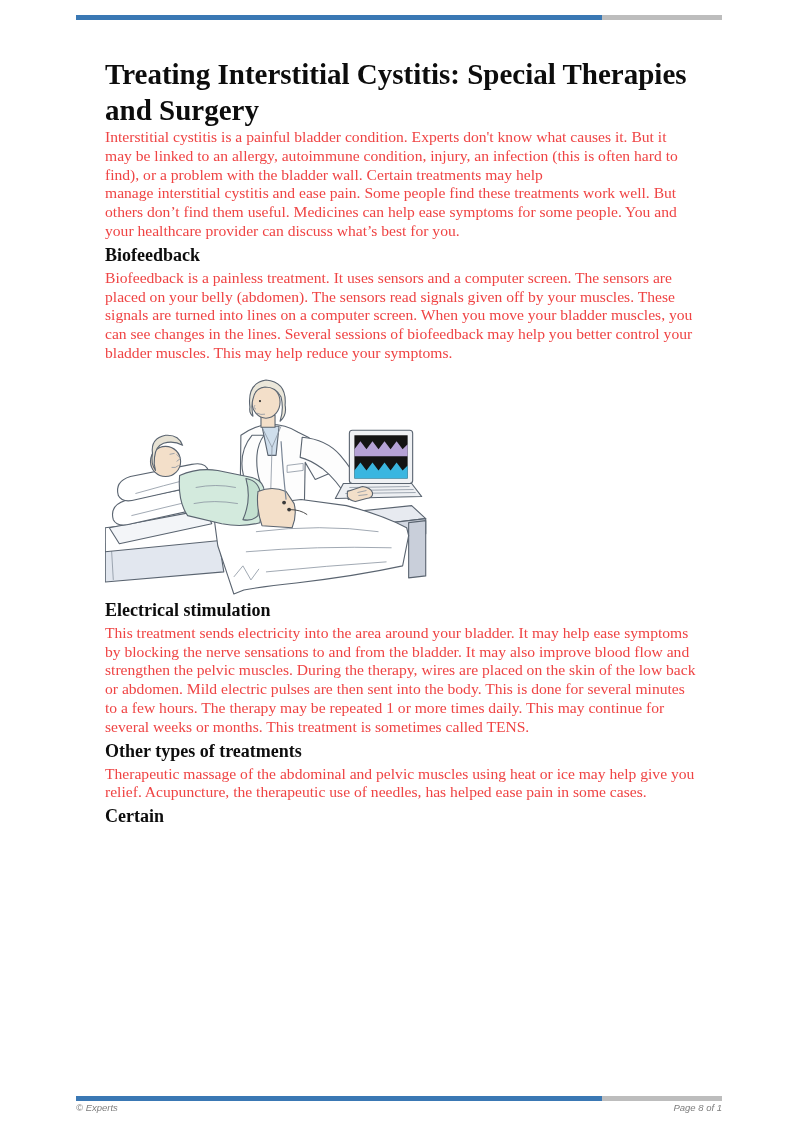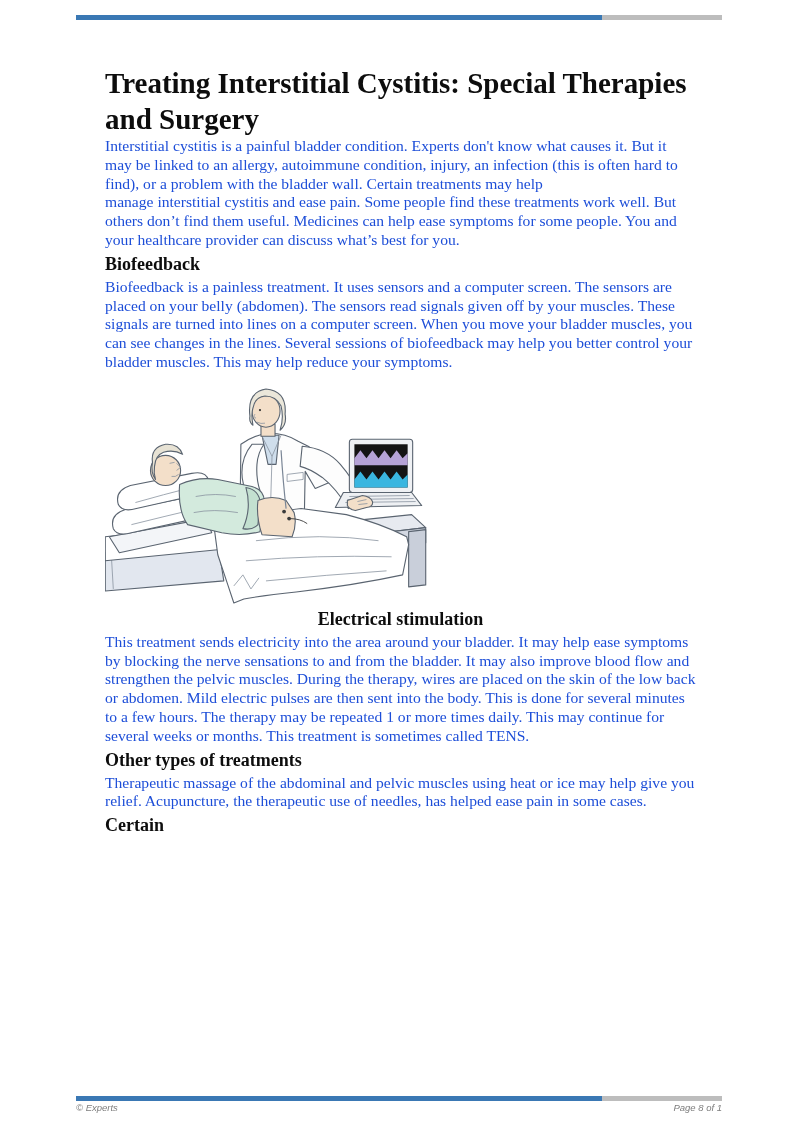--- a/index.html
+++ b/index.html
@@ -9,35 +9,35 @@
     -webkit-font-smoothing:antialiased;
   }
   
   .rule-bar { position:absolute; left:76px; width:646px; height:5px; display:flex; }
   .rule-bar.top { top:15px; }
   .rule-bar.bottom { top:1096px; }
   .rule-bar .seg-accent { width:81.5%; height:100%; }
   .rule-bar .seg-muted  { flex:1; height:100%; }
 
   
-  .content { position:absolute; left:105px; top:13px; width:591px; }
+  .content { position:absolute; left:105px; top:4px; width:591px; }
   h1.doc-title {
     margin:52px 0 0 0; font-size:29px; line-height:36px; font-weight:bold; color:#0d0d0d;
   }
   p.body-text {
-    margin:0; font-size:15.6px; line-height:18.8px; white-space:pre-line; color:#1d4ed8;
+    margin:0; font-size:15.6px; line-height:18.8px; white-space:pre-line; color:#ef4444;
   }
   .intro-text   { margin-top:27px; }
   h2.section-heading {
     margin:0; font-size:18px; line-height:28px; font-weight:bold; color:#0d0d0d;
   }
   .h2-biofeedback { margin-top:24px; }
   .p-biofeedback  { margin-top:13px; }
   figure.illustration { margin:12px 0 0 0; width:322px; height:221px; }
-  .h2-electrical  { margin-top:8px;text-align:center;  }
+  .h2-electrical  { margin-top:8px;  }
   .p-electrical   { margin-top:18px; }
   .h2-other       { margin-top:16px; }
   .p-other        { margin-top:18px; }
   .h2-surgery     { margin-top:18px; }
   .p-surgery      { margin-top:18px; }
 
   
   .footer-row {
     position:absolute; left:76px; top:1102px; width:646px;
     display:flex; justify-content:space-between;

